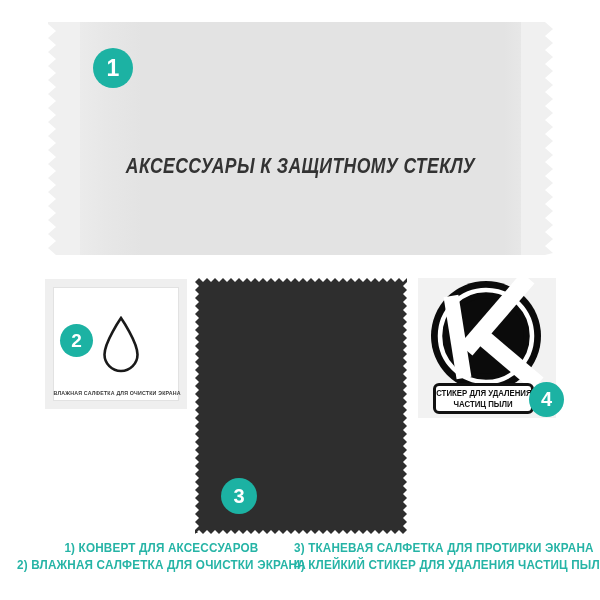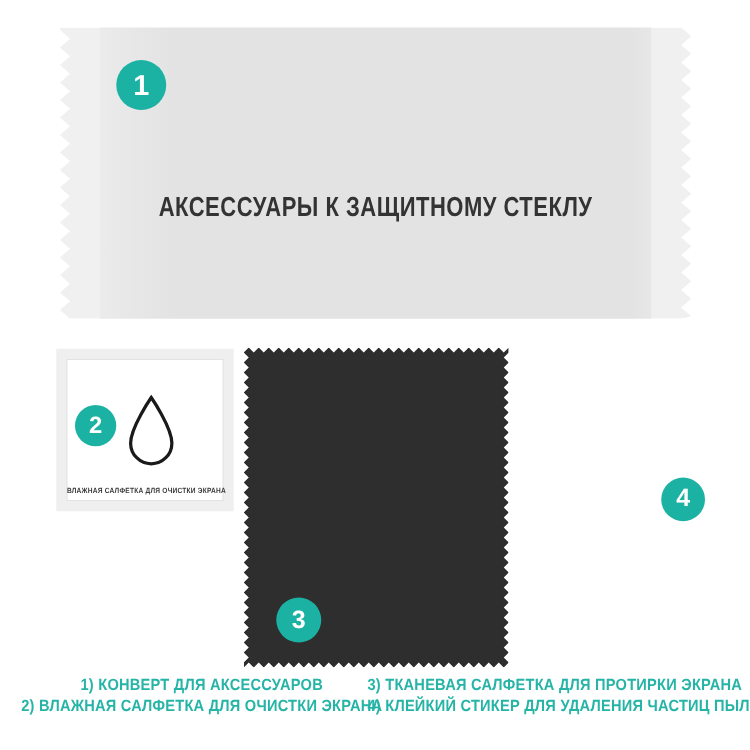--- a/index.html
+++ b/index.html
@@ -1,21 +1,21 @@
 <!DOCTYPE html>
 <html><head>
 <meta charset="utf-8">
 <style>
   html,body{margin:0;padding:0;background:#fff;}
   #canvas{
     position:relative;width:600px;height:600px;background:#ffffff;overflow:hidden;
     font-family:"Liberation Sans", sans-serif;
   }
   
-  .envelope{position:absolute;left:48px;top:22px;width:505px;height:233px;}
+  .envelope{position:absolute;left:48px;top:22px;width:505px;height:233px;font-style:italic;}
   .env-edge{position:absolute;top:0;height:100%;background:#f0f0f0;}
   .env-edge.left{left:0;width:33px;}
   .env-edge.right{right:0;width:33px;}
   .env-body{position:absolute;left:32px;right:32px;top:0;height:100%;
     background:linear-gradient(90deg,#ebebeb 0%,#e7e7e7 6%,#e3e3e3 14%,#e3e3e3 96%,#e7e7e7 100%);}
   .env-title{position:absolute;left:0;right:0;top:131px;text-align:center;
     font-size:22px;font-weight:bold;color:#333;letter-spacing:.5px;
     transform:scaleX(.8);transform-origin:center;white-space:nowrap;}
   
   .badge{position:absolute;border-radius:50%;background:#1cb2a3;color:#fff;
@@ -69,20 +69,37 @@
         <path d="M20 3 C 20 3 3.5 27 3.5 39.5 a16.5 16.5 0 0 0 33 0 C 36.5 27 20 3 20 3 Z" fill="none" stroke="#1a1a1a" stroke-width="2.6"></path>
       </svg>
     </div>
     <div class="wipe-caption">ВЛАЖНАЯ САЛФЕТКА ДЛЯ ОЧИСТКИ ЭКРАНА</div>
   </div>
   <div class="badge badge-2">2</div>
 
   <div class="cloth" style="clip-path: polygon(0px 4px, 4px 0px, 8px 4px, 12px 0px, 16px 4px, 20px 0px, 24px 4px, 28px 0px, 32px 4px, 36px 0px, 40px 4px, 44px 0px, 48px 4px, 52px 0px, 56px 4px, 60px 0px, 64px 4px, 68px 0px, 72px 4px, 76px 0px, 80px 4px, 84px 0px, 88px 4px, 92px 0px, 96px 4px, 100px 0px, 104px 4px, 108px 0px, 112px 4px, 116px 0px, 120px 4px, 124px 0px, 128px 4px, 132px 0px, 136px 4px, 140px 0px, 144px 4px, 148px 0px, 152px 4px, 156px 0px, 160px 4px, 164px 0px, 168px 4px, 172px 0px, 176px 4px, 180px 0px, 184px 4px, 188px 0px, 192px 4px, 196px 0px, 200px 4px, 204px 0px, 208px 4px, 212px 0px, 212px 4px, 208px 0px, 212px 4px, 208px 8px, 212px 12px, 208px 16px, 212px 20px, 208px 24px, 212px 28px, 208px 32px, 212px 36px, 208px 40px, 212px 44px, 208px 48px, 212px 52px, 208px 56px, 212px 60px, 208px 64px, 212px 68px, 208px 72px, 212px 76px, 208px 80px, 212px 84px, 208px 88px, 212px 92px, 208px 96px, 212px 100px, 208px 104px, 212px 108px, 208px 112px, 212px 116px, 208px 120px, 212px 124px, 208px 128px, 212px 132px, 208px 136px, 212px 140px, 208px 144px, 212px 148px, 208px 152px, 212px 156px, 208px 160px, 212px 164px, 208px 168px, 212px 172px, 208px 176px, 212px 180px, 208px 184px, 212px 188px, 208px 192px, 212px 196px, 208px 200px, 212px 204px, 208px 208px, 212px 212px, 208px 216px, 212px 220px, 208px 224px, 212px 228px, 208px 232px, 212px 236px, 208px 240px, 212px 244px, 208px 248px, 212px 252px, 208px 256px, 212px 252px, 208px 256px, 204px 252px, 200px 256px, 196px 252px, 192px 256px, 188px 252px, 184px 256px, 180px 252px, 176px 256px, 172px 252px, 168px 256px, 164px 252px, 160px 256px, 156px 252px, 152px 256px, 148px 252px, 144px 256px, 140px 252px, 136px 256px, 132px 252px, 128px 256px, 124px 252px, 120px 256px, 116px 252px, 112px 256px, 108px 252px, 104px 256px, 100px 252px, 96px 256px, 92px 252px, 88px 256px, 84px 252px, 80px 256px, 76px 252px, 72px 256px, 68px 252px, 64px 256px, 60px 252px, 56px 256px, 52px 252px, 48px 256px, 44px 252px, 40px 256px, 36px 252px, 32px 256px, 28px 252px, 24px 256px, 20px 252px, 16px 256px, 12px 252px, 8px 256px, 4px 252px, 0px 256px, 0px 252px, 4px 256px, 0px 252px, 4px 248px, 0px 244px, 4px 240px, 0px 236px, 4px 232px, 0px 228px, 4px 224px, 0px 220px, 4px 216px, 0px 212px, 4px 208px, 0px 204px, 4px 200px, 0px 196px, 4px 192px, 0px 188px, 4px 184px, 0px 180px, 4px 176px, 0px 172px, 4px 168px, 0px 164px, 4px 160px, 0px 156px, 4px 152px, 0px 148px, 4px 144px, 0px 140px, 4px 136px, 0px 132px, 4px 128px, 0px 124px, 4px 120px, 0px 116px, 4px 112px, 0px 108px, 4px 104px, 0px 100px, 4px 96px, 0px 92px, 4px 88px, 0px 84px, 4px 80px, 0px 76px, 4px 72px, 0px 68px, 4px 64px, 0px 60px, 4px 56px, 0px 52px, 4px 48px, 0px 44px, 4px 40px, 0px 36px, 4px 32px, 0px 28px, 4px 24px, 0px 20px, 4px 16px, 0px 12px, 4px 8px, 0px 4px);"></div>
   <div class="badge badge-3">3</div>
 
+  <div class="sticker">
+    <div class="logo-wrap">
+      <svg width="126" height="118" viewBox="0 0 126 118">
+        <circle cx="62" cy="58" r="55" fill="#0b0b0b"></circle>
+        <circle cx="62" cy="58" r="46" fill="none" stroke="#ffffff" stroke-width="4.5"></circle>
+        <circle cx="62" cy="58" r="38" fill="#0b0b0b"></circle>
+
+        <line x1="27" y1="18" x2="40" y2="100" stroke="#ffffff" stroke-width="15"></line>
+        <line x1="104" y1="0" x2="42" y2="72" stroke="#ffffff" stroke-width="17"></line>
+        <line x1="55" y1="56" x2="114" y2="106" stroke="#ffffff" stroke-width="17"></line>
+      </svg>
+    </div>
+    <div class="sticker-label">
+      <div>СТИКЕР ДЛЯ УДАЛЕНИЯ</div>
+      <div>ЧАСТИЦ ПЫЛИ</div>
+    </div>
+  </div>
   <div class="badge badge-4">4</div>
 
   <div class="legend">
     <div class="legend-col left">
       <div class="legend-line">1) КОНВЕРТ ДЛЯ АКСЕССУАРОВ</div>
       <div class="legend-line">2) ВЛАЖНАЯ САЛФЕТКА ДЛЯ ОЧИСТКИ ЭКРАНА</div>
     </div>
     <div class="legend-col right">
       <div class="legend-line">3) ТКАНЕВАЯ САЛФЕТКА ДЛЯ ПРОТИРКИ ЭКРАНА</div>
       <div class="legend-line">4) КЛЕЙКИЙ СТИКЕР ДЛЯ УДАЛЕНИЯ ЧАСТИЦ ПЫЛИ</div>

